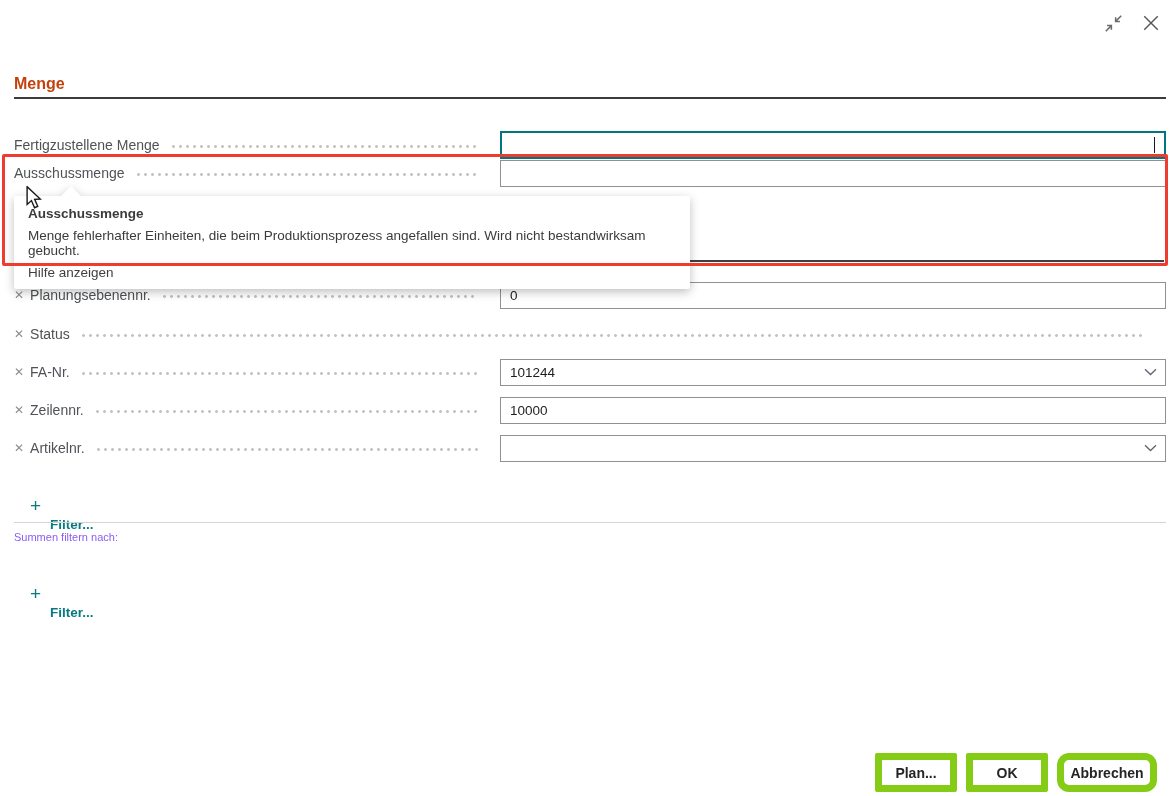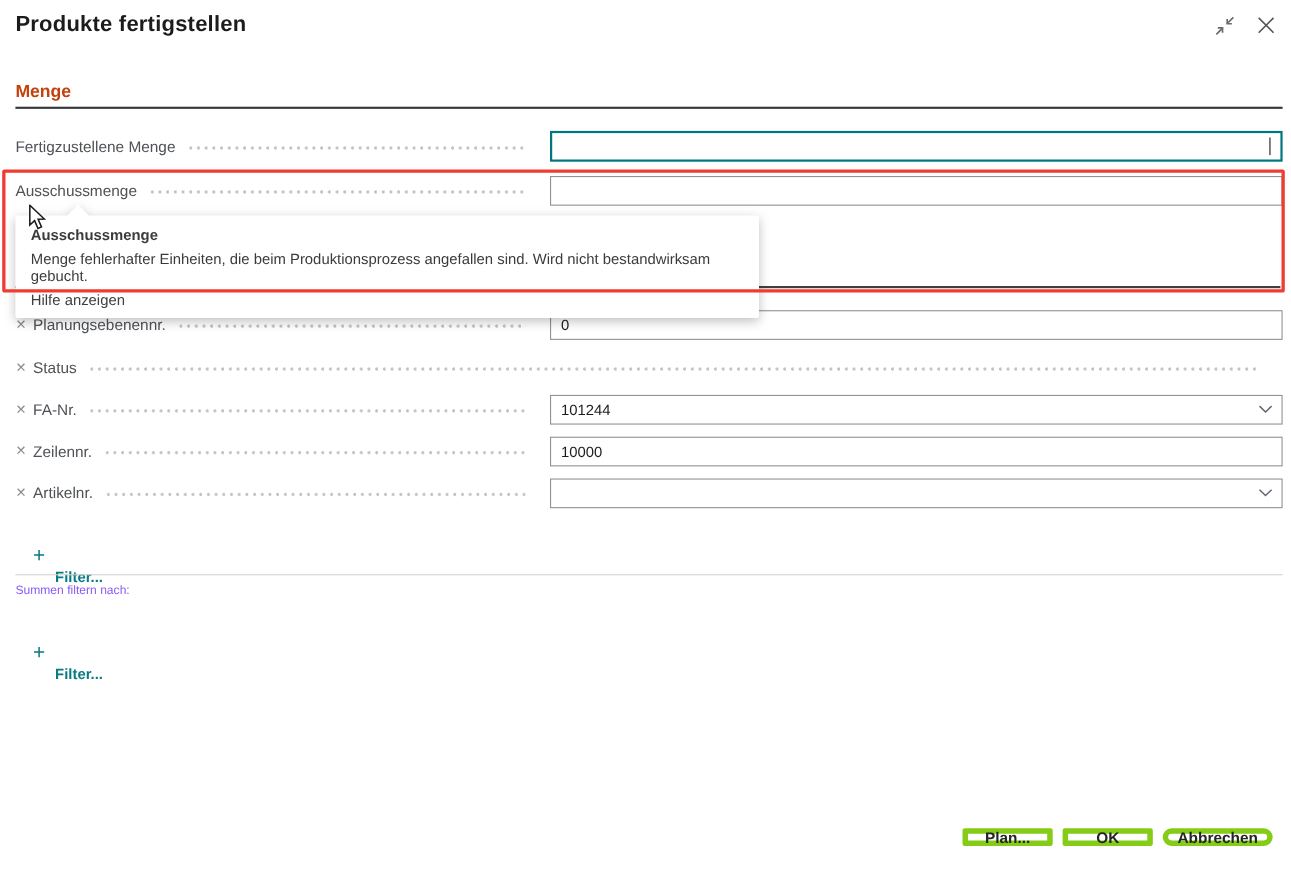--- a/index.html
+++ b/index.html
@@ -46,50 +46,49 @@
   
   .filter-link { position:absolute; left:30px; display:flex; align-items:center; gap:9px; color:#077b80; cursor:pointer; }
   .filter-link .plus { font-size:19px; font-weight:400; line-height:1; margin-top:-2px; }
   .filter-link .txt { font-size:13.5px; font-weight:600;margin-top:36px; }
 
   .divider { position:absolute; left:14px; width:1152px; top:522px; height:1px; background:#d6d4d2; }
   .totals-heading { position:absolute; left:14px; top:531px; font-size:11px; color:#8b5cf6; }
 
   
   .footer { position:absolute; left:875px; top:753px; display:flex; gap:9px; }
-  .btn { height:16px; background:#fff; border:5px solid #84cc16; border-radius:2px; font-family:"Liberation Sans", sans-serif; font-size:14px; font-weight:700; color:#252525; display:flex; align-items:center; justify-content:center; cursor:pointer; }
+  .btn { height:39px; background:#fff; border:7px solid #84cc16; border-radius:2px; font-family:"Liberation Sans", sans-serif; font-size:14px; font-weight:700; color:#252525; display:flex; align-items:center; justify-content:center; cursor:pointer; }
   .btn.plan { width:82px; } .btn.ok { width:82px; } .btn.cancel { width:100px;border-radius:12px; }
 </style>
 </head>
 <body>
 
 <div class="screen">
 
-  <div class="dlg-title">Produkte fertigstellen</div>
   <div class="win-icons">
     <div class="win-btn">
       <svg width="19" height="19" viewBox="0 0 16 16" fill="none" stroke="#6b6b6b" stroke-width="1.3">
         <path d="M14.5 1.5 L9.6 6.4"></path>
           <path d="M9.8 2.8 L9.8 6.4 L13.4 6.4"></path>
         <path d="M1.5 14.5 L6.4 9.6"></path>
           <path d="M6.2 13.2 L6.2 9.6 L2.6 9.6"></path>
       </svg>
     </div>
     <div class="win-btn">
       <svg width="18" height="18" viewBox="0 0 16 16" fill="none" stroke="#565656" stroke-width="1.3">
         <path d="M2 2 L14 14"></path>
           <path d="M14 2 L2 14"></path>
       </svg>
     </div>
   </div>
 
   <div class="sec-heading">Menge</div>
   <div class="sec-underline"></div>
 
-  <div class="row" style="top:119px;">
+  <div class="row" style="top:131px;">
     <span class="lbl">Fertigzustellene Menge</span>
     <span class="leader"></span>
     <div class="field focused">
       <span></span>
       <span class="caret"></span>
     </div>
   </div>
 
   <div class="row" style="top:159px;">
     <span class="lbl">Ausschussmenge</span>

